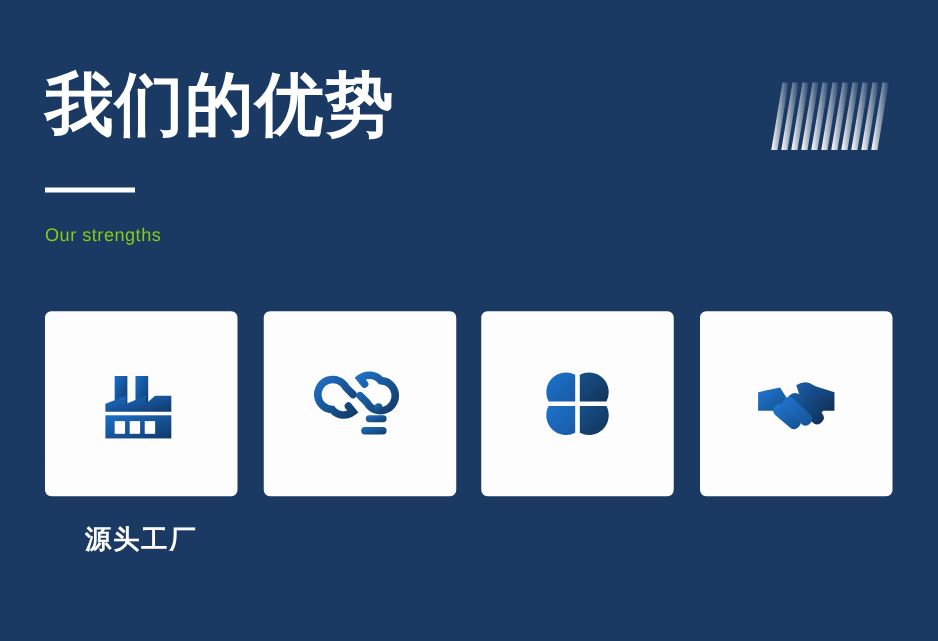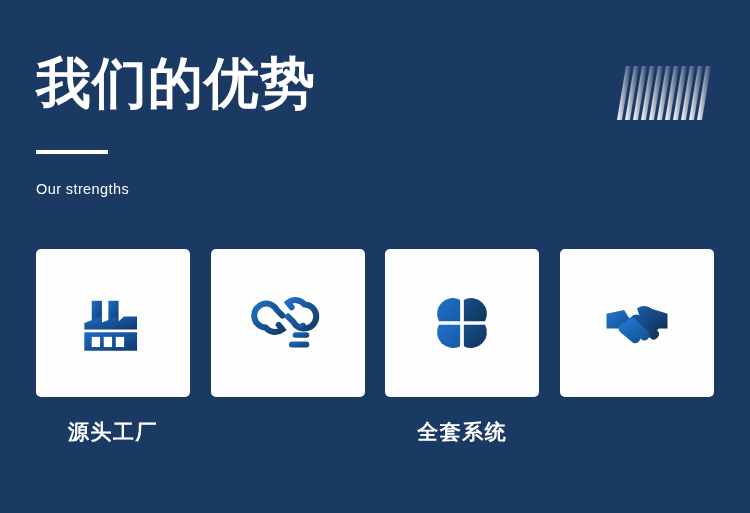--- a/index.html
+++ b/index.html
@@ -41,21 +41,21 @@
   .divider {
     width: 72px;
     height: 4px;
     background: #ffffff;
     margin-top: 36px;
   }
   .subtitle {
     margin-top: 26px;
     font-size: 14.5px;
     line-height: 18px;
-    color: #ffffff;
+    color: #84cc16;
     letter-spacing: 0.4px;
     font-weight: normal;
   }
 
   
   .stripes {
     position: absolute;
     right: 38px;
     top: 62px;
     width: 98px;
@@ -198,21 +198,20 @@
               <stop offset="0" stop-color="#174f8c"></stop>
               <stop offset="1" stop-color="#113456"></stop>
             </linearGradient>
           </defs>
           <path d="M38 38 L38 15 A17 17 0 0 0 15 38 Z" fill="url(#gPetalA)"></path>
           <path d="M42 38 L42 15 A17 17 0 0 1 65 38 Z" fill="url(#gPetalB)"></path>
           <path d="M38 42 L38 65 A17 17 0 0 1 15 42 Z" fill="url(#gPetalA)"></path>
           <path d="M42 42 L42 65 A17 17 0 0 0 65 42 Z" fill="url(#gPetalB)"></path>
         </svg>
       </div>
-      <div class="card-label">全套系统</div>
     </div>
 
     <div class="card-col">
       <div class="card">
         <svg class="card-icon" viewBox="0 0 80 80" xmlns="http://www.w3.org/2000/svg">
           <defs>
             <linearGradient id="gShakeL" x1="0" y1="0" x2="1" y2="1">
               <stop offset="0" stop-color="#2176d2"></stop>
               <stop offset="1" stop-color="#14518f"></stop>
             </linearGradient>

